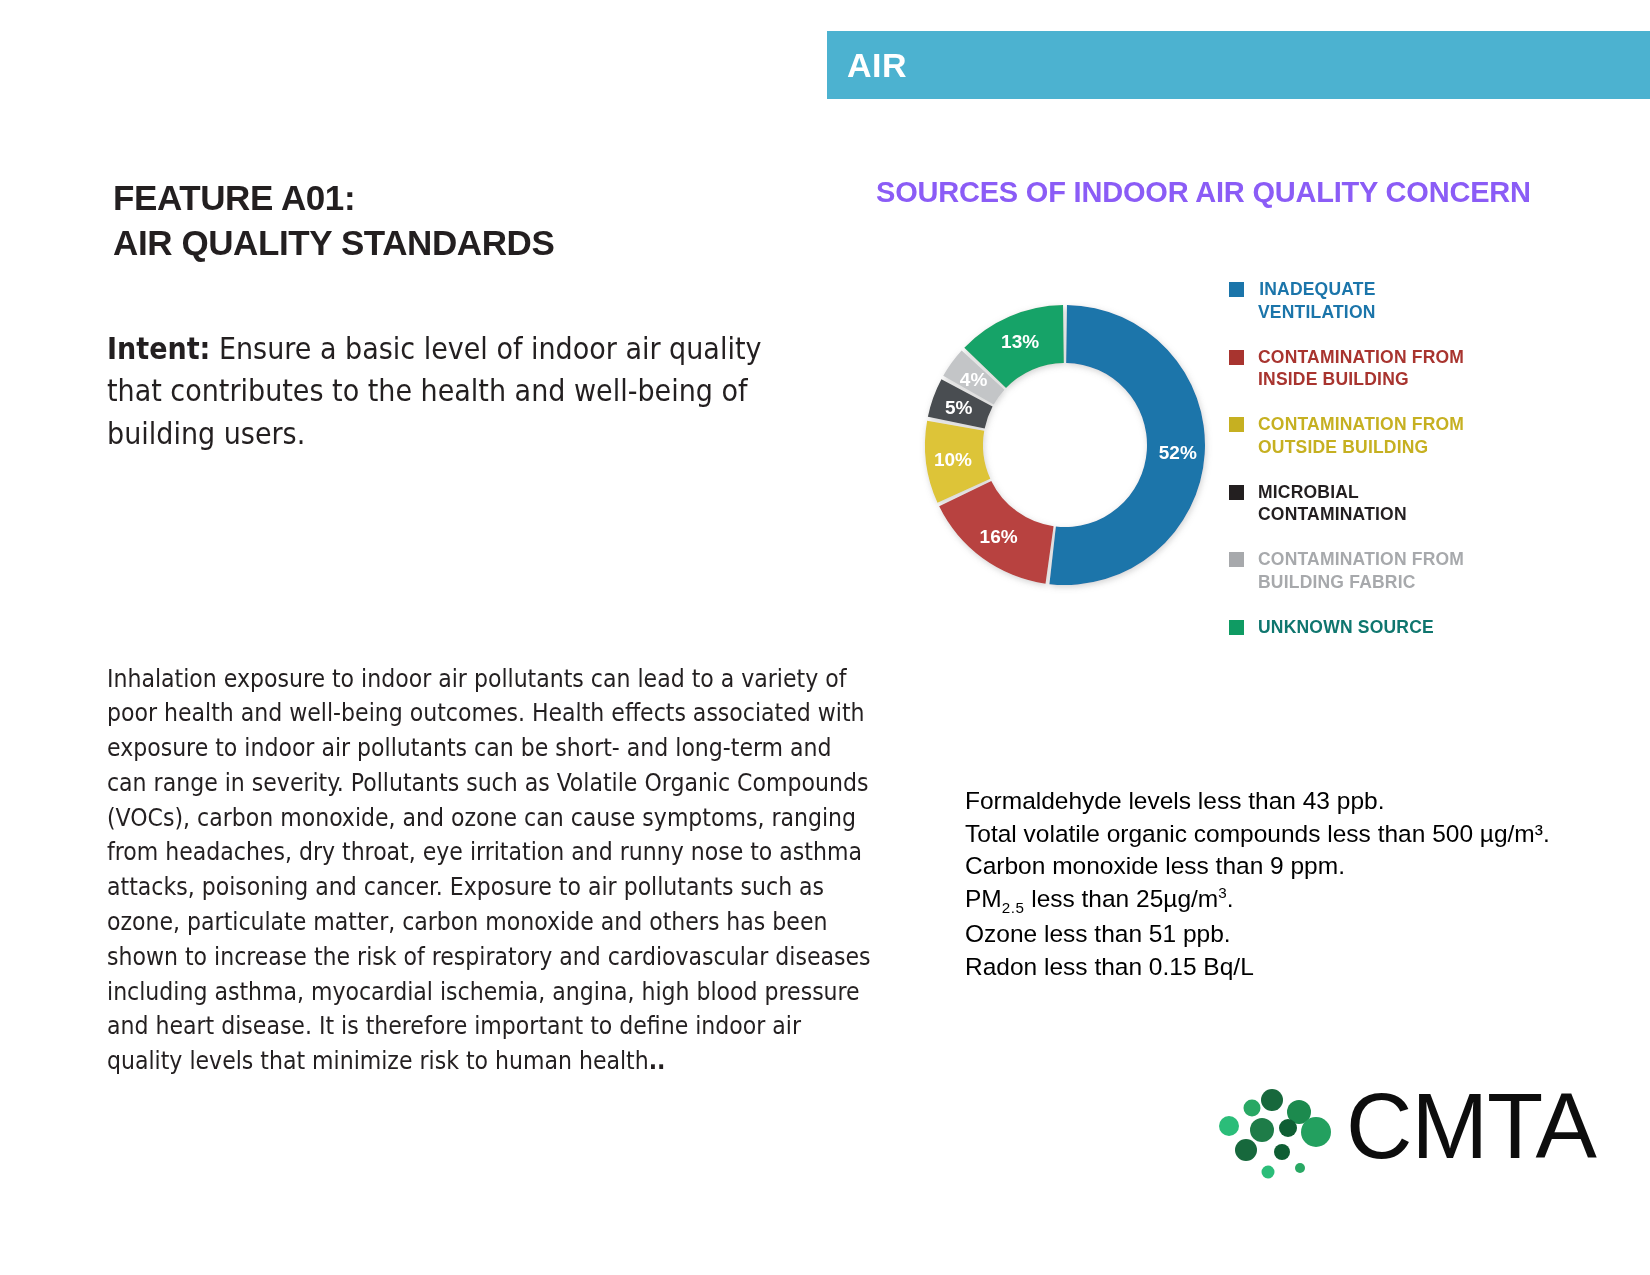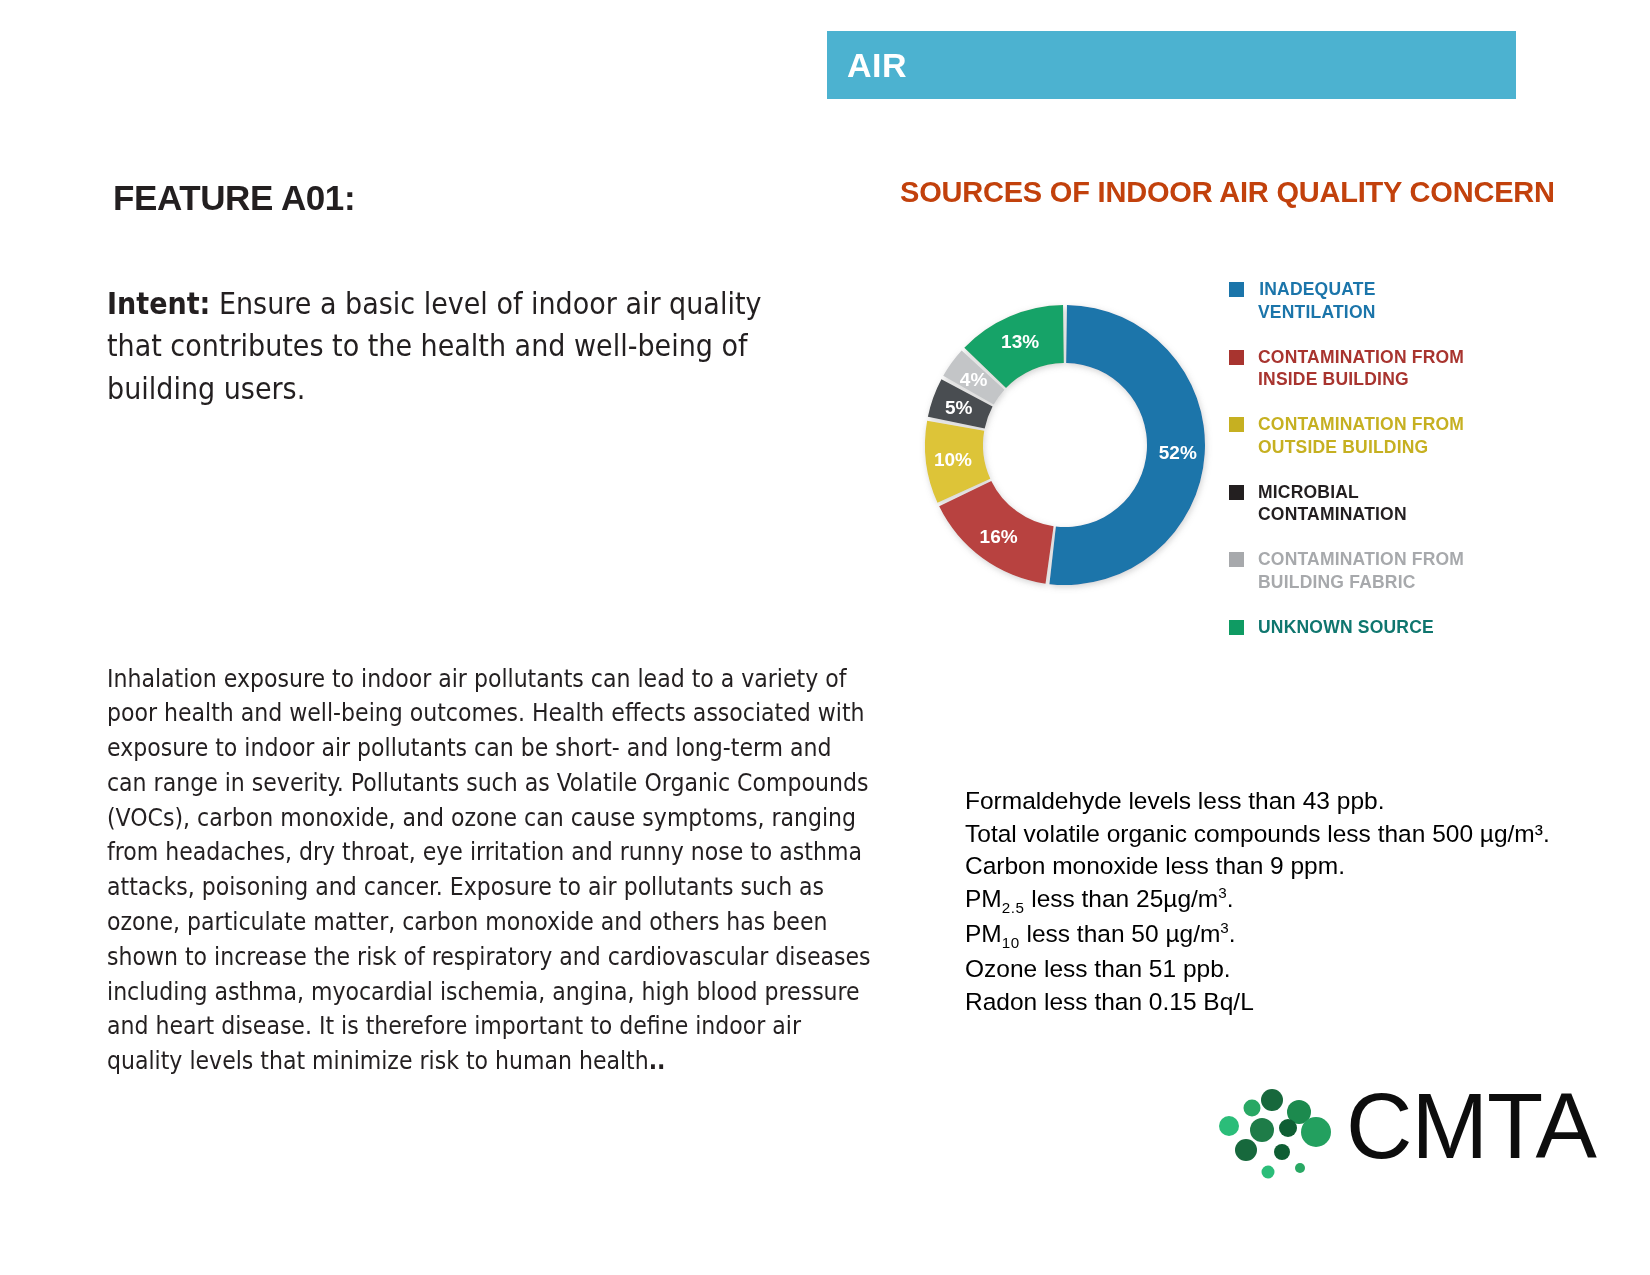--- a/index.html
+++ b/index.html
@@ -14,21 +14,21 @@
     overflow: hidden;
     font-family: "Liberation Sans", sans-serif;
     color: #1a1a1a;
   }
 
   
   .banner {
     position: absolute;
     left: 827px;
     top: 31px;
-    width: 689px;
+    width: 823px;
     height: 68px;
     background: #4cb2d0;
   }
   .banner-label {
     position: absolute;
     left: 20px;
     top: 50%;
     transform: translateY(-50%);
     color: #ffffff;
     font-size: 34px;
@@ -82,23 +82,22 @@
 
   
   .chart-title {
     position: absolute;
     left: 876px;
     top: 176px;
     font-family: "Liberation Sans", sans-serif;
     font-weight: bold;
     font-size: 29px;
     letter-spacing: -0.2px;
-    color: #c2410c;
+    color: #8b5cf6;
     white-space: nowrap;
-    margin-left: 24px;
   }
 
   .donut-wrap {
     position: absolute;
     left: 905px;
     top: 285px;
     width: 320px;
     height: 320px;
   }
   .donut-svg { display: block; }
@@ -183,20 +182,21 @@
 </head>
 <body>
 
 <div class="banner">
   <span class="banner-label">AIR</span>
 </div>
 
 <div class="left-col">
   <h1 class="feature-title">
     <span>FEATURE A01:</span>
+    <span class="line2">AIR QUALITY STANDARDS</span>
   </h1>
 
   <p class="intent-block">
     <span class="intent-label">Intent:</span><span>  Ensure a basic level of indoor air quality that contributes to the health and well-being of building users.</span>
   </p>
 </div>
 
 <p class="body-copy"><span>Inhalation exposure to indoor air pollutants can lead to a variety of poor health and well-being outcomes. Health effects associated with exposure to indoor air pollutants can be short- and long-term and can range in severity. Pollutants such as Volatile Organic Compounds (VOCs), carbon monoxide, and ozone can cause symptoms, ranging from headaches, dry throat, eye irritation and runny nose to asthma attacks, poisoning and cancer. Exposure to air pollutants such as ozone, particulate matter, carbon monoxide and others has been shown to increase the risk of respiratory and cardiovascular diseases including asthma, myocardial ischemia, angina, high blood pressure and heart disease. It is therefore important to define indoor air quality levels that minimize risk to human health</span><span class="tail">..</span></p>
 
 <div class="chart-title">SOURCES OF INDOOR AIR QUALITY CONCERN</div>
@@ -257,21 +257,20 @@
     <span class="legend-swatch" style="background: rgb(15, 155, 99);"></span>
     <span class="legend-text" style="color: #0f766e; text-align: center;">UNKNOWN SOURCE</span>
   </div>
 </div>
 
 <div class="testing">
   <div class="testing-line">Formaldehyde levels less than 43 ppb.</div>
   <div class="testing-line">Total volatile organic compounds less than 500 µg/m³.</div>
   <div class="testing-line">Carbon monoxide less than 9 ppm.</div>
   <div class="testing-line"><span>PM</span><sub>2.5</sub><span> less than 25µg/m</span><sup>3</sup><span>.</span></div>
-  <div class="testing-line"><span>PM</span><sub>10</sub><span> less than 50 µg/m</span><sup>3</sup><span>.</span></div>
   <div class="testing-line">Ozone less than 51 ppb.</div>
   <div class="testing-line">Radon less than 0.15 Bq/L</div>
 </div>
 
 <div class="logo">
   <svg class="logo-dots" width="150" height="125" viewBox="0 0 150 125">
     <circle cx="33" cy="58" r="10" fill="#2bbd79"></circle>
     <circle cx="56" cy="40" r="8.5" fill="#29a864"></circle>
     <circle cx="76" cy="32" r="11" fill="#17683c"></circle>
     <circle cx="103" cy="44" r="12" fill="#1c8a4e"></circle>

